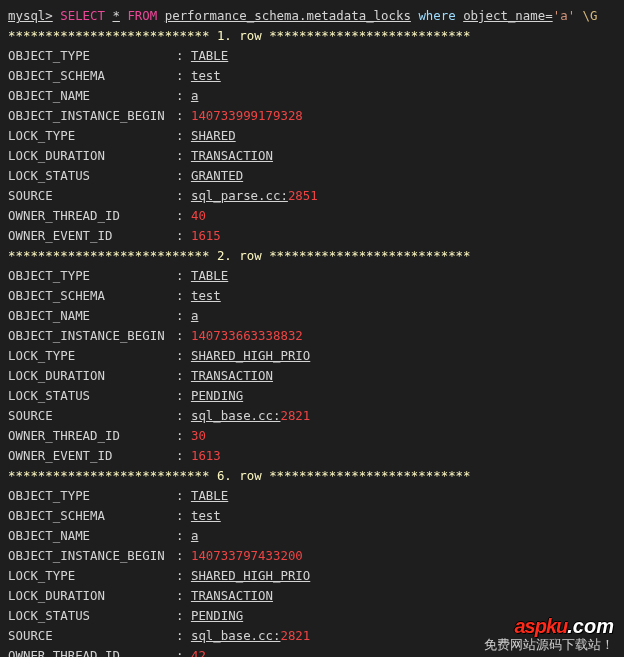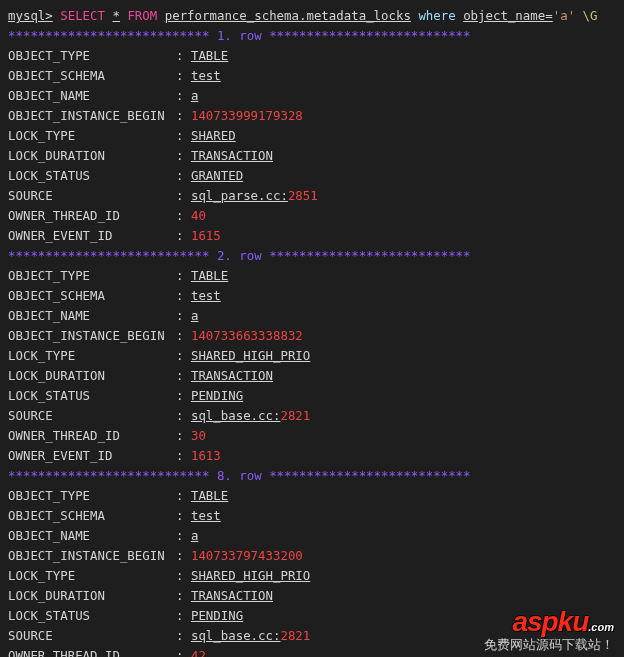--- a/index.html
+++ b/index.html
@@ -22,36 +22,36 @@
   }
   .plain  { color: #d4d4d4; text-decoration: underline; }
   .kw     { color: #ec4899; }
   .kw2    { color: #9cdcfe; }
   .str    { color: #ce9178; }
   .esc    { color: #d7ba7d; }
   .num    { color: #ef4444; }
   .label  { color: #d4d4d4; }
   .colon  { color: #d4d4d4; }
   .field  { display: inline-block; width: 168px; text-align: left; }
-  .stars  { color: #8b5cf6; }
+  .stars  { color: #fef9c3; }
   .watermark {
     position: absolute;
     right: 10px;
     bottom: 6px;
     font-family: Arial, sans-serif;
     font-style: italic;
     font-weight: 900;
     text-align: right;
     color: #ff2a1a;
     text-shadow: 1px 1px 0 #000, -1px 0 0 #000, 0 -1px 0 #000;
     line-height: 1;
     pointer-events: none;
   }
-  .watermark .big { font-size: 28px; letter-spacing: -1px; }
-  .watermark .com { color: #fff; font-size: 11px; font-style: italic; }
+  .watermark .big { font-size: 20px; letter-spacing: -1px; }
+  .watermark .com { color: #fff; font-size: 20px; font-style: italic; }
   .watermark .tag { display:block; color:#cfcfcf; font-size:13px; font-style:normal; font-weight:normal; text-shadow:none; margin-top:2px; }
 </style>
 </head>
 <body>
 
 <pre class="term"><span class="plain">mysql&gt;</span> <span class="kw">SELECT</span> <span class="plain">*</span> <span class="kw">FROM</span> <span class="plain">performance_schema.metadata_locks</span> <span class="kw2">where</span> <span class="plain">object_name=</span><span class="str">'</span><span class="str">a</span><span class="str">'</span> <span class="esc">\G</span>
 <span class="stars"><span>***************************</span> <span>1. row</span> <span>***************************</span></span>
 <span class="field label">OBJECT_TYPE</span><span class="colon">: </span><span class="plain">TABLE</span>
 <span class="field label">OBJECT_SCHEMA</span><span class="colon">: </span><span class="plain">test</span>
 <span class="field label">OBJECT_NAME</span><span class="colon">: </span><span class="plain">a</span>
@@ -66,21 +66,21 @@
 <span class="field label">OBJECT_TYPE</span><span class="colon">: </span><span class="plain">TABLE</span>
 <span class="field label">OBJECT_SCHEMA</span><span class="colon">: </span><span class="plain">test</span>
 <span class="field label">OBJECT_NAME</span><span class="colon">: </span><span class="plain">a</span>
 <span class="field label">OBJECT_INSTANCE_BEGIN</span><span class="colon">: </span><span class="num">140733663338832</span>
 <span class="field label">LOCK_TYPE</span><span class="colon">: </span><span class="plain">SHARED_HIGH_PRIO</span>
 <span class="field label">LOCK_DURATION</span><span class="colon">: </span><span class="plain">TRANSACTION</span>
 <span class="field label">LOCK_STATUS</span><span class="colon">: </span><span class="plain">PENDING</span>
 <span class="field label">SOURCE</span><span class="colon">: </span><span class="plain">sql_base.cc:</span><span class="num">2821</span>
 <span class="field label">OWNER_THREAD_ID</span><span class="colon">: </span><span class="num">30</span>
 <span class="field label">OWNER_EVENT_ID</span><span class="colon">: </span><span class="num">1613</span>
-<span class="stars"><span>***************************</span> <span>8. row</span> <span>***************************</span></span>
+<span class="stars"><span>***************************</span> <span>6. row</span> <span>***************************</span></span>
 <span class="field label">OBJECT_TYPE</span><span class="colon">: </span><span class="plain">TABLE</span>
 <span class="field label">OBJECT_SCHEMA</span><span class="colon">: </span><span class="plain">test</span>
 <span class="field label">OBJECT_NAME</span><span class="colon">: </span><span class="plain">a</span>
 <span class="field label">OBJECT_INSTANCE_BEGIN</span><span class="colon">: </span><span class="num">140733797433200</span>
 <span class="field label">LOCK_TYPE</span><span class="colon">: </span><span class="plain">SHARED_HIGH_PRIO</span>
 <span class="field label">LOCK_DURATION</span><span class="colon">: </span><span class="plain">TRANSACTION</span>
 <span class="field label">LOCK_STATUS</span><span class="colon">: </span><span class="plain">PENDING</span>
 <span class="field label">SOURCE</span><span class="colon">: </span><span class="plain">sql_base.cc:</span><span class="num">2821</span>
 <span class="field label">OWNER_THREAD_ID</span><span class="colon">: </span><span class="num">42</span>
 

